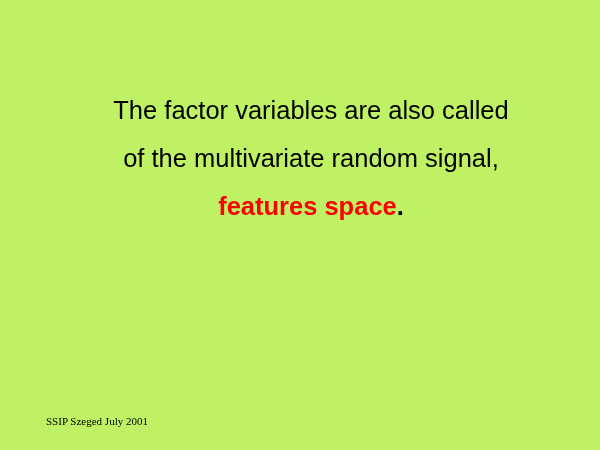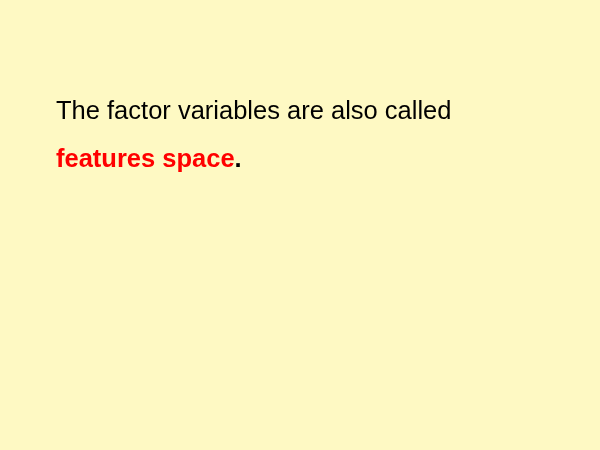--- a/index.html
+++ b/index.html
@@ -12,21 +12,22 @@
     height: 450px;
     position: relative;
     overflow: hidden;
     font-family: "Liberation Sans", sans-serif;
     -webkit-font-smoothing: none;
   }
 
   #slide {
     position: absolute;
     inset: 0;
-    background: #fef9c3;
+    background: #bef264;
+    text-align: center;
   }
 
   #body-block {
     position: absolute;
     left: 56px;
     top: 86px;
     width: 510px;
   }
 
   .line {
@@ -62,20 +63,22 @@
 </head>
 <body>
 
 <div id="slide">
 
   <div id="body-block">
 
     <div class="line">The factor variables are also called</div>
 
 
+    <div class="line">of the multivariate random signal,</div>
 
 
     <div class="line emph"><span>features space</span><span class="trailing-period">.</span></div>
 
   </div>
 
+  <div id="footer">SSIP Szeged July 2001</div>
 
 </div>
 
 </body></html>

